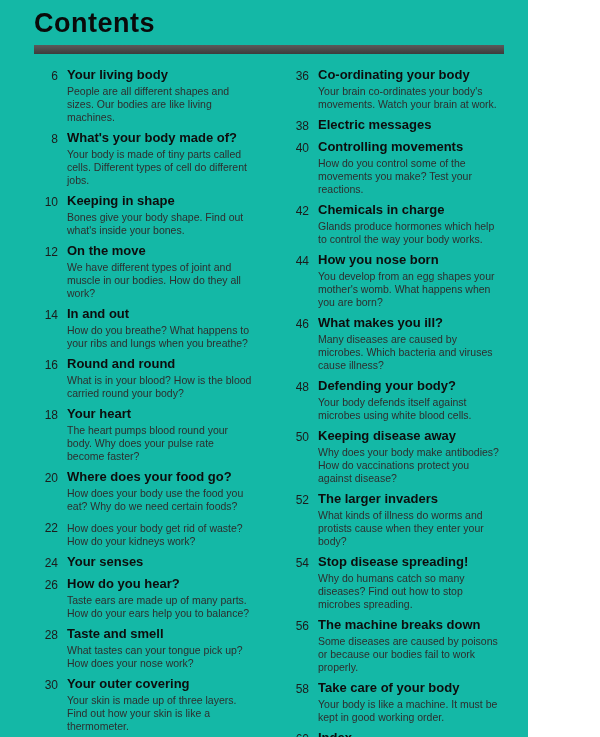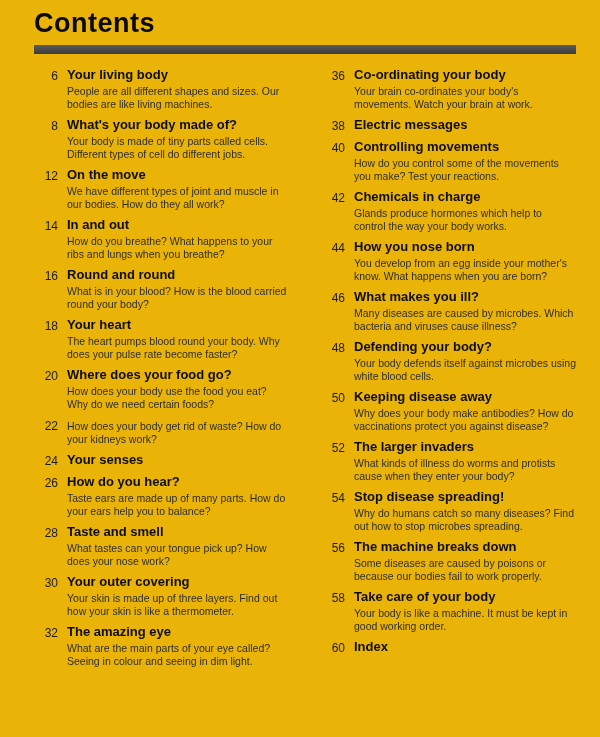--- a/index.html
+++ b/index.html
@@ -4,23 +4,23 @@
 <style>
   * { margin: 0; padding: 0; box-sizing: border-box; }
   html, body {
     width: 600px;
     height: 737px;
     background: #ffffff;
     font-family: "Liberation Sans", sans-serif;
     overflow: hidden;
   }
   .page {
-    width: 600px;
+    width: 528px;
     height: 737px;
-    background: #eab308;
+    background: #14b8a6;
     padding: 8px 24px 10px 34px;
   }
   .title {
     font-family: "Liberation Sans", sans-serif;
     font-weight: bold;
     font-size: 27px;
     letter-spacing: 0.5px;
     color: #0a0a0a;
     margin-bottom: 6px;
   }
@@ -86,20 +86,27 @@
   </div>
 
   <div class="entry">
     <div class="entry-num">8</div>
     <div>
       <div class="entry-title">What's your body made of?</div>
       <div class="entry-desc">Your body is made of tiny parts called cells. Different types of cell do different jobs.</div>
     </div>
   </div>
 
+  <div class="entry">
+    <div class="entry-num">10</div>
+    <div>
+      <div class="entry-title">Keeping in shape</div>
+      <div class="entry-desc">Bones give your body shape. Find out what's inside your bones.</div>
+    </div>
+  </div>
 
   <div class="entry">
     <div class="entry-num">12</div>
     <div>
       <div class="entry-title">On the move</div>
       <div class="entry-desc">We have different types of joint and muscle in our bodies. How do they all work?</div>
     </div>
   </div>
 
   <div class="entry">
@@ -210,21 +217,21 @@
     <div>
       <div class="entry-title">Chemicals in charge</div>
       <div class="entry-desc">Glands produce hormones which help to control the way your body works.</div>
     </div>
   </div>
 
   <div class="entry">
     <div class="entry-num">44</div>
     <div>
       <div class="entry-title">How you nose born</div>
-      <div class="entry-desc">You develop from an egg inside your mother's know. What happens when you are born?</div>
+      <div class="entry-desc">You develop from an egg shapes your mother's womb. What happens when you are born?</div>
     </div>
   </div>
 
   <div class="entry">
     <div class="entry-num">46</div>
     <div>
       <div class="entry-title">What makes you ill?</div>
       <div class="entry-desc">Many diseases are caused by microbes. Which bacteria and viruses cause illness?</div>
     </div>
   </div>

